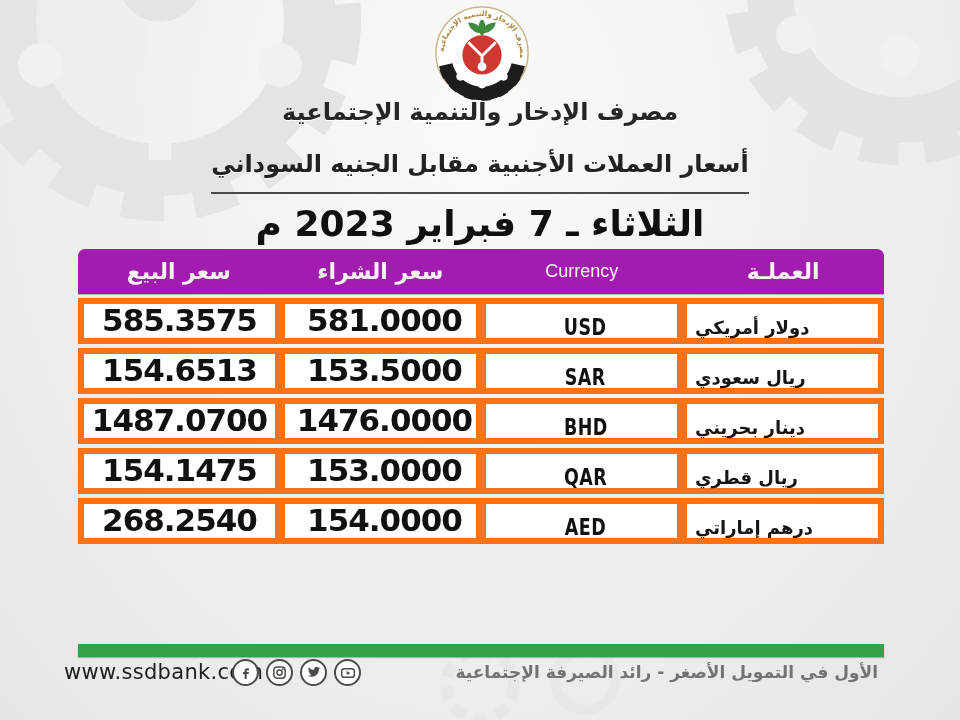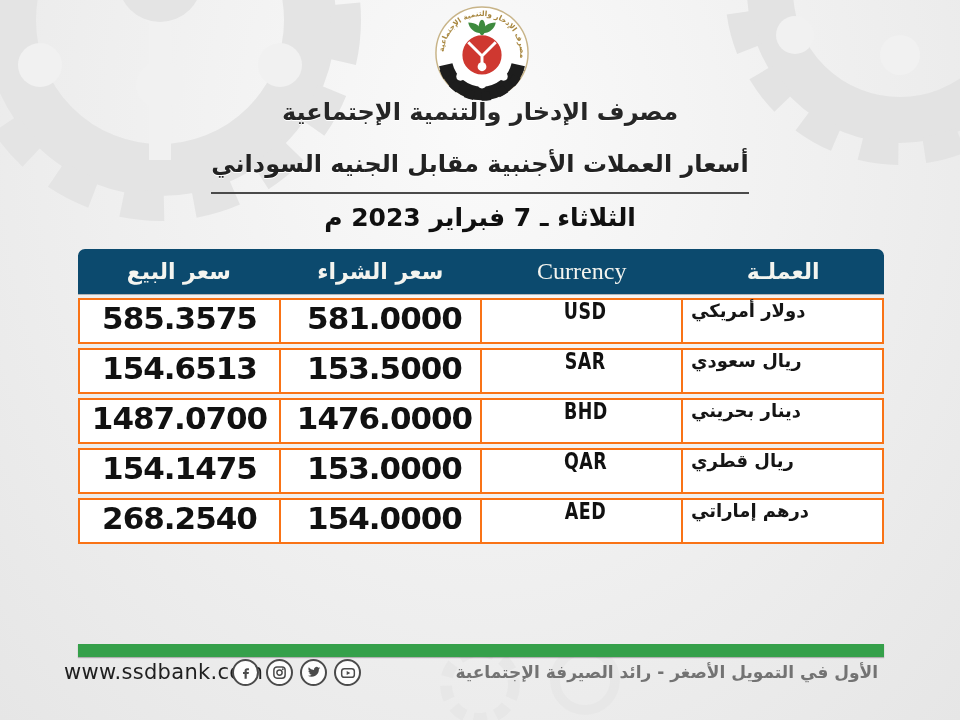--- a/index.html
+++ b/index.html
@@ -19,40 +19,40 @@
     font-size:24px; font-weight:bold; color:#262626; direction:rtl;
     text-shadow:0 1px 0 #fff;
   }
   .title-wrap { position:absolute; left:0; top:150px; width:960px; text-align:center; }
   .title {
     display:inline-block; font-size:24px; font-weight:bold; color:#222; direction:rtl;
     padding-bottom:14px; border-bottom:2px solid #4a4a4a; text-shadow:0 1px 0 #fff;
   }
   .date-line {
     position:absolute; left:0; top:203px; width:960px; text-align:center;
-    font-size:25px; font-weight:bold; color:#101010; direction:rtl;
+    font-size:36px; font-weight:bold; color:#101010; direction:rtl;
   }
 
   
   .rates { position:absolute; left:78px; top:249px; width:806px; }
   .thead {
-    display:flex; height:45px; background:#0c4a6e; border-radius:7px 7px 0 0;
+    display:flex; height:45px; background:#a21caf; border-radius:7px 7px 0 0;
     align-items:center; box-shadow:0 1px 0 rgba(0,0,0,.25);
   }
   .thead .hcell {
     flex:1 1 25%; text-align:center; color:#f4f4ef; font-size:22px; font-weight:bold; direction:rtl;
   }
   .thead .hcell.code-h {
-    font-family:Liberation Serif, serif; font-weight:normal; font-size:24px; direction:ltr;
+    font-family:Liberation Sans, sans-serif; font-weight:normal; font-size:18px; direction:ltr;
   }
   .trow { display:flex; height:46px; margin-top:4px; }
   .trow:first-child { margin-top:2px; }
   .tcell {
-    flex:1 1 25%; background:#fff; border:2px solid #f97316;
-    display:flex; align-items:flex-start; justify-content:center;
+    flex:1 1 25%; background:#fff; border:6px solid #f97316;
+    display:flex; align-items:flex-end; justify-content:center;
   }
   .tcell + .tcell { margin-left:-2px;padding-left:8px; }
   .num { font-size:31px; font-weight:bold; color:#111; letter-spacing:-1px; }
   .code { font-size:19px; font-weight:bold; color:#111; transform:scale(.92,1.18); letter-spacing:.5px; }
   .cname {
     justify-content:flex-end; direction:rtl; padding-right:18px;
     font-size:18px; font-weight:bold; color:#151515;
   }
   .accent-bar {
     position:absolute; left:78px; top:644px; width:806px; height:13px;

